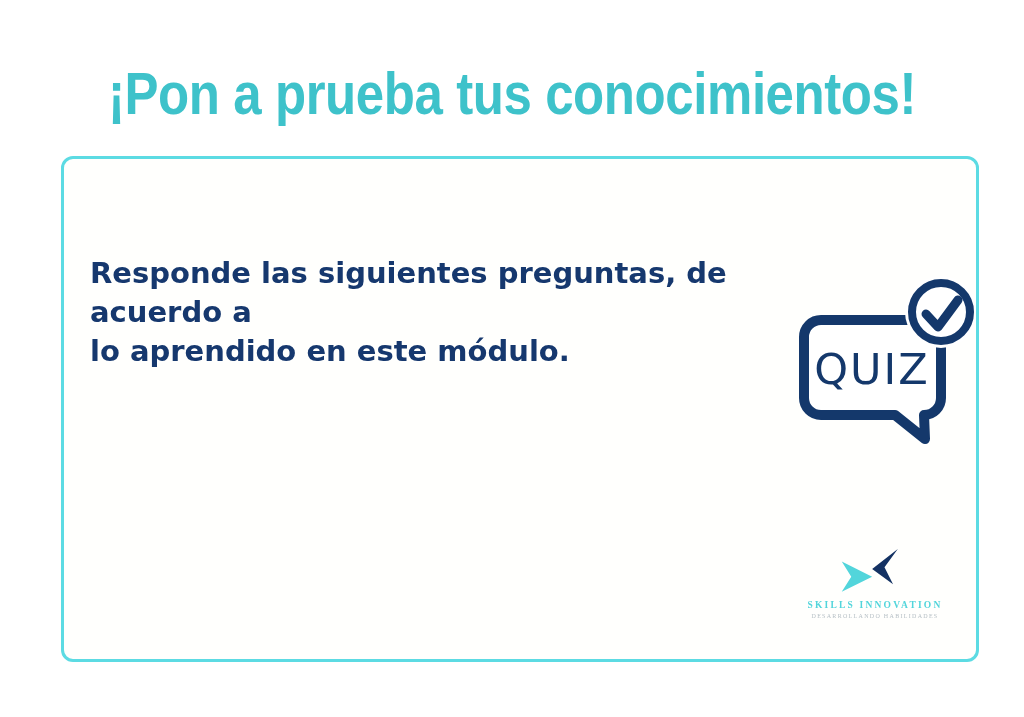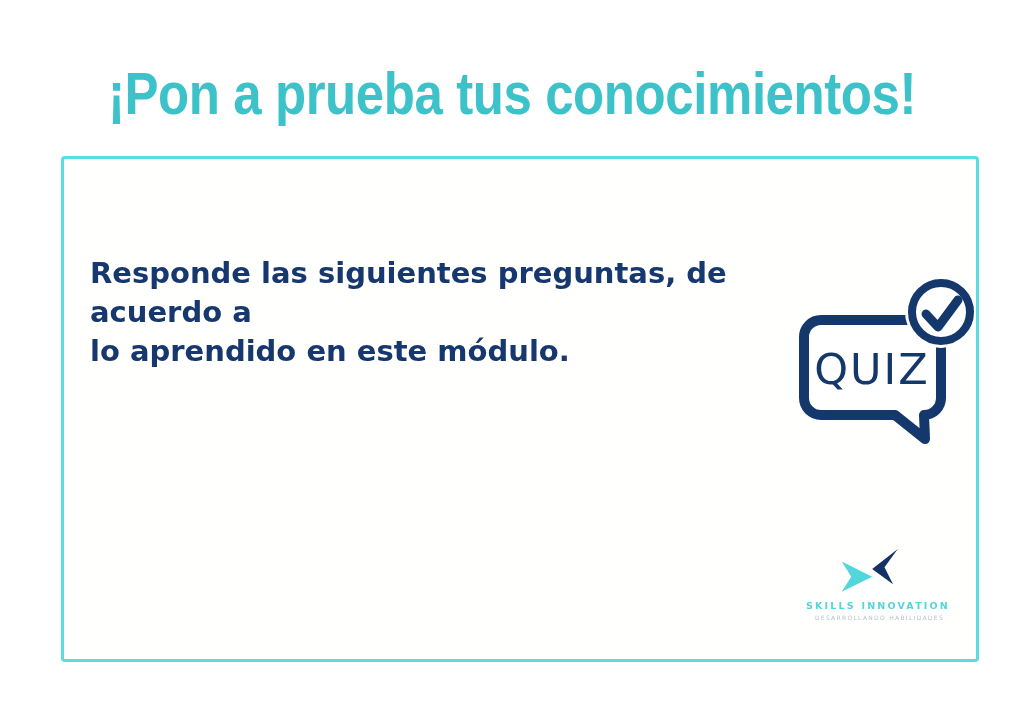--- a/index.html
+++ b/index.html
@@ -29,21 +29,21 @@
     transform-origin:50% 50%;
     letter-spacing:-0.5px;
   }
 
   .card{
     position:absolute;
     left:61px; top:156px;
     width:918px; height:506px;
     background:var(--card-bg);
     border:3px solid var(--border-teal);
-    border-radius:4px;
+    border-radius:12px;
   }
 
   .intro{
     position:absolute;
     left:26px; top:95px;
     width:760px;
     font-size:29px;
     line-height:39px;
     font-weight:bold;
     color:var(--navy);
@@ -70,21 +70,22 @@
     font-family:"DejaVu Sans",sans-serif;
     font-size:43px;
     letter-spacing:2px;
     fill:var(--icon-navy);
   }
 
   .logo{
     position:absolute;
     left:742px; top:389px;
     width:138px;
-    text-align:right;
+    text-align:center;
+    font-family:Liberation Serif, serif;
   }
   .logo .mark{
     display:block;
     width:76px; height:44px;
     margin:0 auto 8px auto;
   }
   .logo .brand{
     font-size:9.5px;
     font-weight:bold;
     letter-spacing:2.2px;

